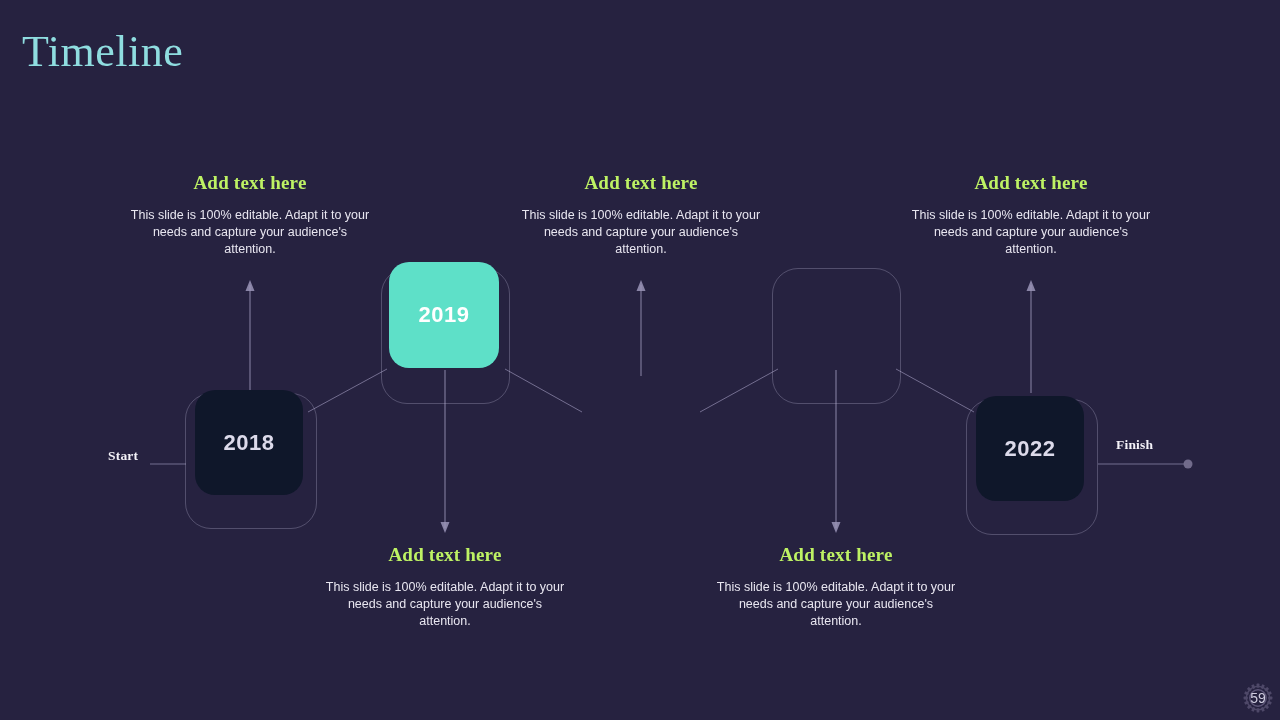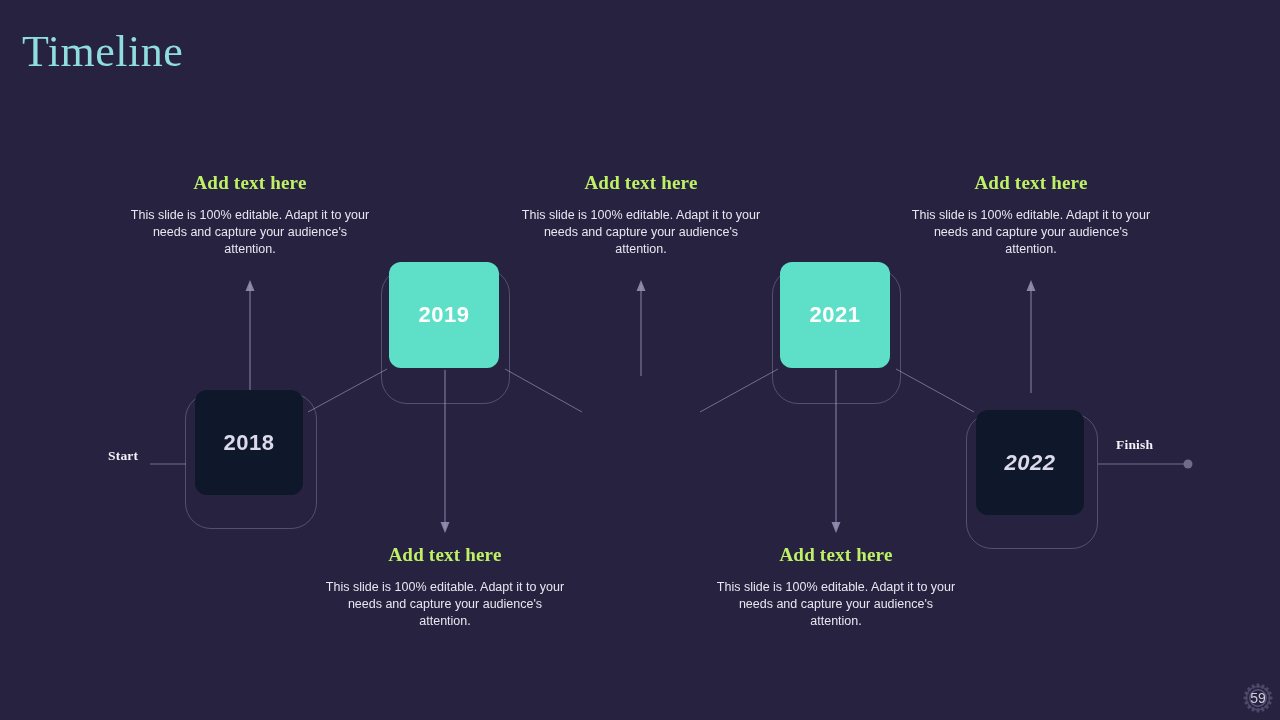--- a/index.html
+++ b/index.html
@@ -52,21 +52,21 @@
   }
 
   .node-frame {
     position: absolute;
     border: 1px solid rgba(190,185,215,0.30);
     border-radius: 26px;
   }
 
   .node-box {
     position: absolute;
-    border-radius: 12px;
+    border-radius: 20px;
     display: flex;
     align-items: center;
     justify-content: center;
   }
 
   .node-box.teal   { background: #5ee0c8; }
   .node-box.gray   { background: #0f172a; }
 
   .node-year {
     font-family: "Liberation Sans", sans-serif;
@@ -195,26 +195,23 @@
   <div class="node" style="left:381px; top:268px; width:129px; height:136px;">
     <div class="node-frame" style="left:0; top:0; width:129px; height:136px;"></div>
     <div class="node-box teal" style="left:8px; top:-6px; width:110px; height:106px;">
       <span class="node-year">2019</span>
     </div>
   </div>
 
 
   <div class="node" style="left:772px; top:268px; width:129px; height:136px;">
     <div class="node-frame" style="left:0; top:0; width:129px; height:136px;"></div>
-    <div class="node-box teal" style="left:8px; top:-6px; width:110px; height:106px;">
-      <span class="node-year">2021</span>
-    </div>
-  </div>
-
-  <div class="node" style="left:966px; top:413px; width:112px; height:136px;font-style:italic;">
+  </div>
+
+  <div class="node" style="left:966px; top:399px; width:112px; height:136px;">
     <div class="node-frame" style="left:0; top:0; width:132px; height:136px;"></div>
     <div class="node-box gray" style="left:10px; top:-3px; width:108px; height:105px;">
       <span class="node-year">2022</span>
     </div>
   </div>
 
   <div class="txt-block" style="left:130px; top:171px; width:240px;">
     <div class="txt-head">Add text here</div>
     <div class="txt-body">This slide is 100% editable. Adapt it to your needs and capture your audience's attention.</div>
   </div>

